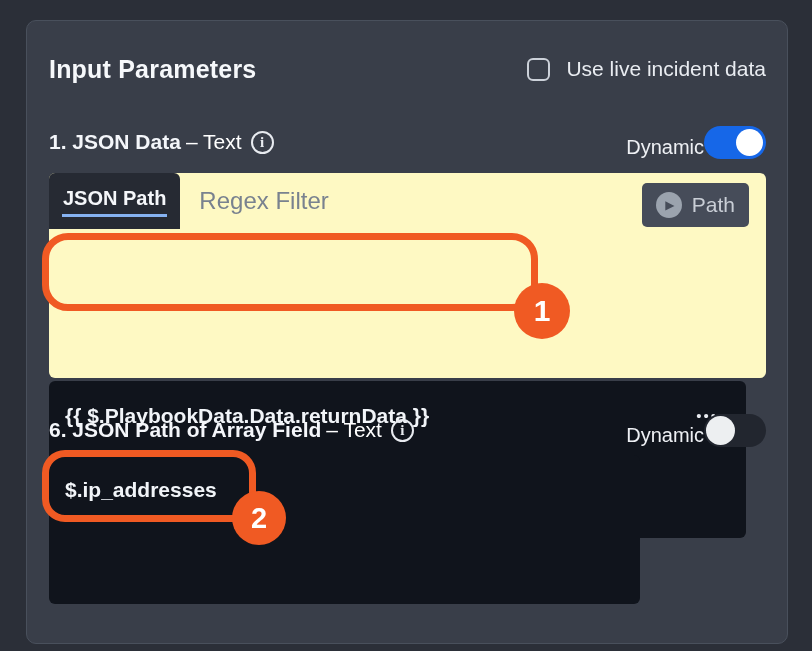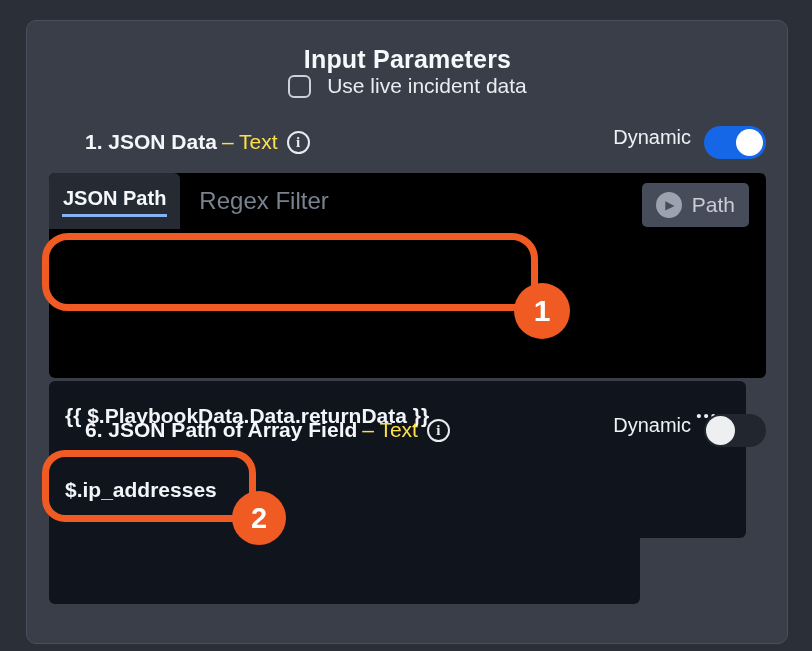--- a/index.html
+++ b/index.html
@@ -5,54 +5,54 @@
   * { margin:0; padding:0; box-sizing:border-box; }
   html,body { width:812px; height:651px; background:#2b2f38; overflow:hidden;
               font-family:"Liberation Sans", sans-serif; }
 
   .panel { position:absolute; left:26px; top:20px; width:762px; height:624px;
            background:#393e49; border:1px solid #49505c; border-radius:10px; }
 
   .content { position:absolute; left:22px; top:0; width:717px; height:100%; }
 
   
-  .header-row { position:absolute; left:0; top:24px; width:100%; height:32px;
-                display:flex; justify-content:space-between; align-items:center;flex-direction:column; }
+  .header-row { position:absolute; left:0; top:32px; width:100%; height:32px;
+                display:flex; justify-content:space-between; align-items:center; }
   .title { font-size:25px; font-weight:bold; color:#f6f8fb; letter-spacing:0.2px; }
   .live-row { display:flex; align-items:center; gap:16px; }
   .checkbox { width:23px; height:23px; border:2.5px solid #ccd1d9; border-radius:6px;
               background:transparent; cursor:pointer; }
   .live-label { font-size:21px; color:#e9ecf1; }
 
   
   .param-row { position:absolute; left:0; width:100%; height:36px;
                display:flex; justify-content:space-between; align-items:center; }
   .param-row.p1 { top:103px; }
   .param-row.p2 { top:391px; }
-  .param-left { display:flex; align-items:center;margin-left:36px; }
+  .param-left { display:flex; align-items:center; }
   .param-name { font-size:21px; font-weight:bold; color:#f4f6fa; }
-  .param-type { font-size:21px; color:#fde047; margin-left:5px; }
+  .param-type { font-size:21px; color:#ffffff; margin-left:5px; }
   .info-icon { display:inline-flex; align-items:center; justify-content:center;
                width:23px; height:23px; margin-left:9px; border:2px solid #e8ebf0;
                border-radius:50%; color:#e8ebf0; font-size:15px; font-weight:bold;
                font-family:"Liberation Serif", serif; }
-  .dyn-row { display:flex; align-items:flex-start; gap:13px; }
+  .dyn-row { display:flex; align-items:flex-end; }
   .dyn-label { font-size:20px; color:#eef0f4; }
 
   
   .toggle { position:relative; width:62px; height:33px; border-radius:17px; cursor:pointer; }
   .toggle.on  { background:#1667e8; }
   .toggle.off { background:#22262f; }
   .toggle .knob { position:absolute; border-radius:50%; background:#ffffff; }
   .toggle.on  .knob { width:27px; height:27px; top:3px; right:3px; }
   .toggle.off .knob { width:29px; height:29px; top:2px; left:2px; background:#edeff1; }
 
   
   .tabgroup { position:absolute; left:0; top:152px; width:717px; height:205px;
-              background:#000000; border-radius:6px; }
+              background:#fef9c3; border-radius:6px; }
   .tabbar { position:relative; height:56px; display:flex; align-items:stretch; }
   .tab { display:flex; align-items:center; padding:0 13px; cursor:pointer; }
   .tab.active { background:#262a33; border-radius:6px 6px 0 0; }
   .tab.active .tab-text { font-size:20px; font-weight:bold; color:#f5f7fa;
                           border-bottom:3px solid #86b2f1; padding:2px 1px 4px 1px; }
   .tab.inactive { margin-left:6px; }
   .tab.inactive .tab-text { font-size:24px; color:#79828f; }
   .test-btn { position:absolute; right:17px; top:10px; height:44px; padding:0 14px;
               background:#464c59; border-radius:5px; display:flex; align-items:center;
               gap:10px; cursor:pointer; }

